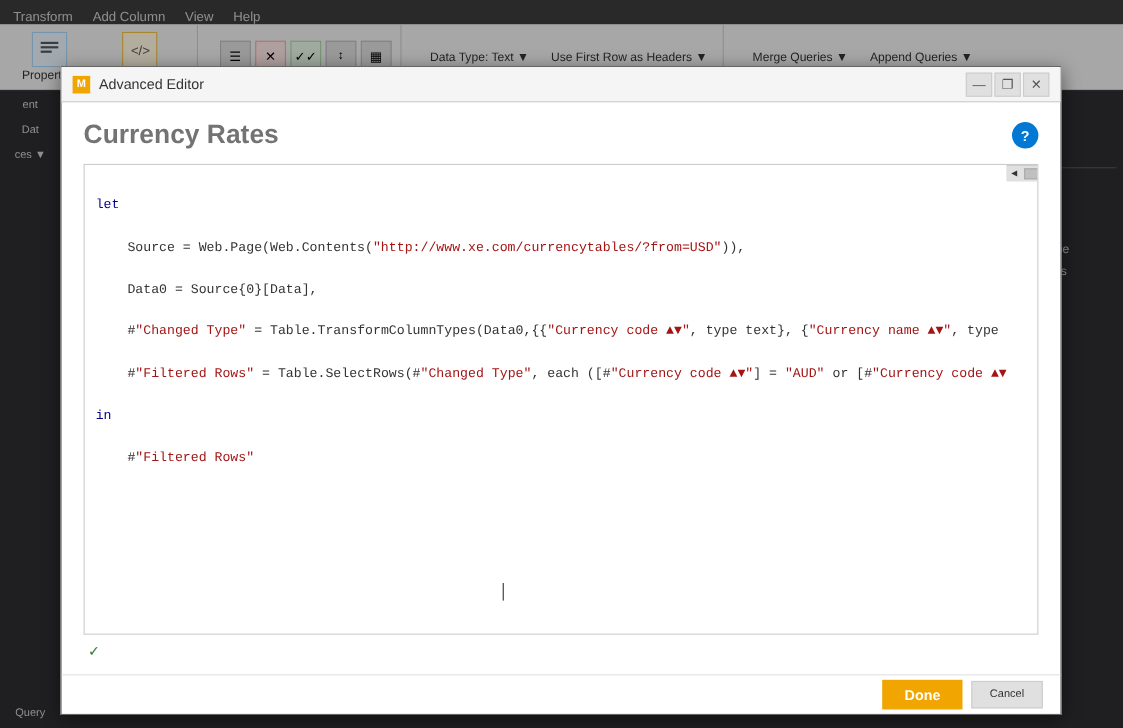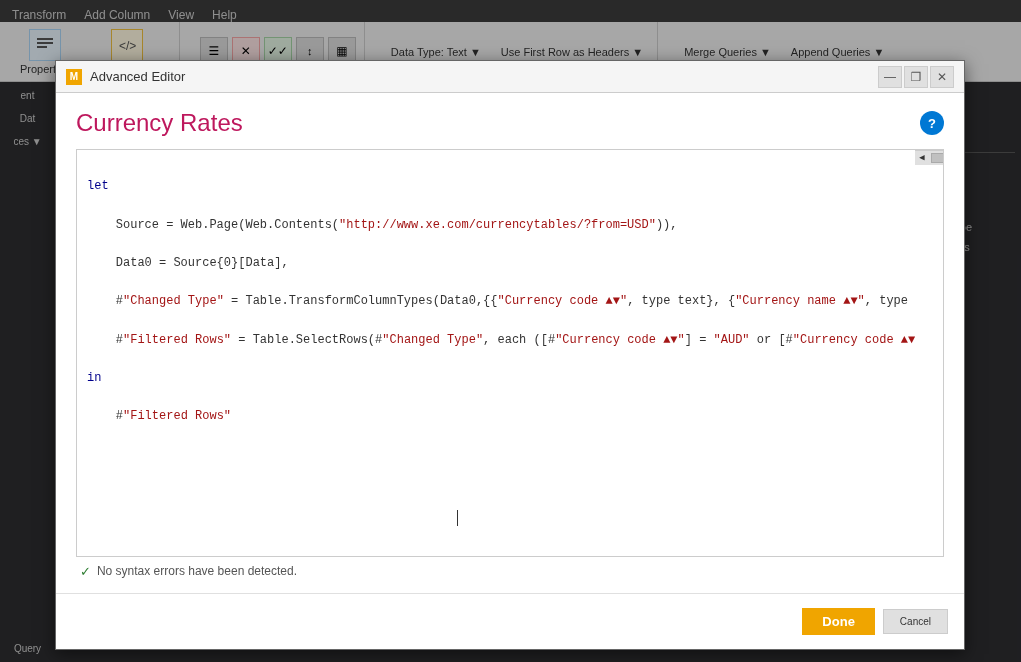--- a/index.html
+++ b/index.html
@@ -220,22 +220,22 @@
 
     .modal-header-row {
       display: flex;
       align-items: center;
       justify-content: space-between;
       margin-bottom: 12px;
       flex-shrink: 0;
     }
     .modal-heading {
       font-size: 24px;
-      font-weight: 400;
-      color: #be185d;
+      font-weight: 700;
+      color: #737373;
     }
     .help-btn {
       width: 24px;
       height: 24px;
       border-radius: 50%;
       background: #0078d4;
       color: #fff;
       display: flex;
       align-items: center;
       justify-content: center;
@@ -330,21 +330,21 @@
       font-size: 13px;
       margin-right: 6px;
     }
     .status-text {
       font-size: 12px;
       color: #555;
     }
 
     
     .modal-footer {
-      height: 56px;
+      height: 36px;
       display: flex;
       align-items: center;
       justify-content: flex-end;
       padding: 0 16px;
       gap: 8px;
       border-top: 1px solid #e0e0e0;
       flex-shrink: 0;
     }
     .btn-done {
       background: #f0a500;
@@ -481,21 +481,20 @@
         <div class="hscroll-left">◀</div>
         <div class="hscroll-track">
           <div class="hscroll-thumb"></div>
         </div>
         <div class="hscroll-right">▶</div>
       </div>
     </div>
 
     <div class="modal-status">
       <span class="status-check">✓</span>
-      <span class="status-text">No syntax errors have been detected.</span>
     </div>
   </div>
 
   <div class="modal-footer">
     <button class="btn-done">Done</button>
     <button class="btn-cancel">Cancel</button>
   </div>
 </div>
 
 </body></html>

